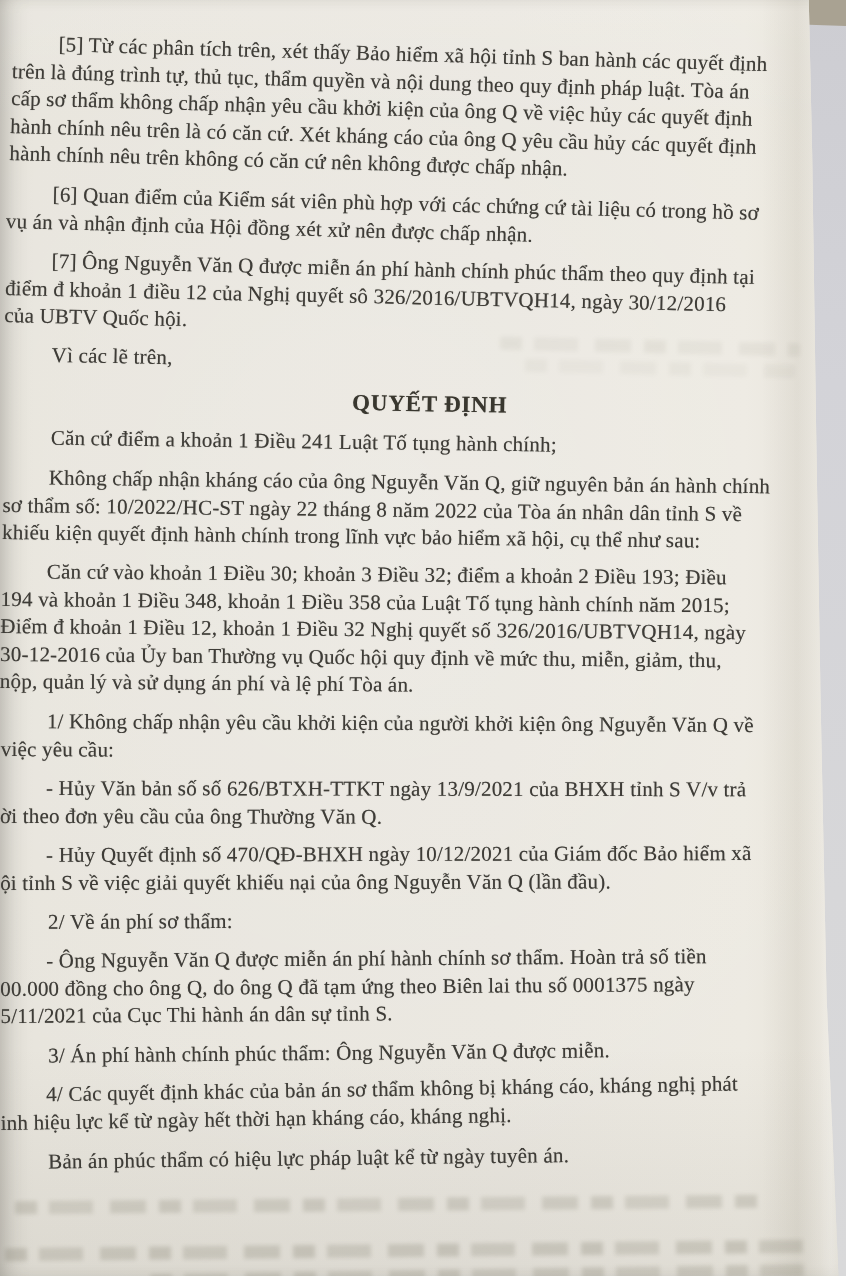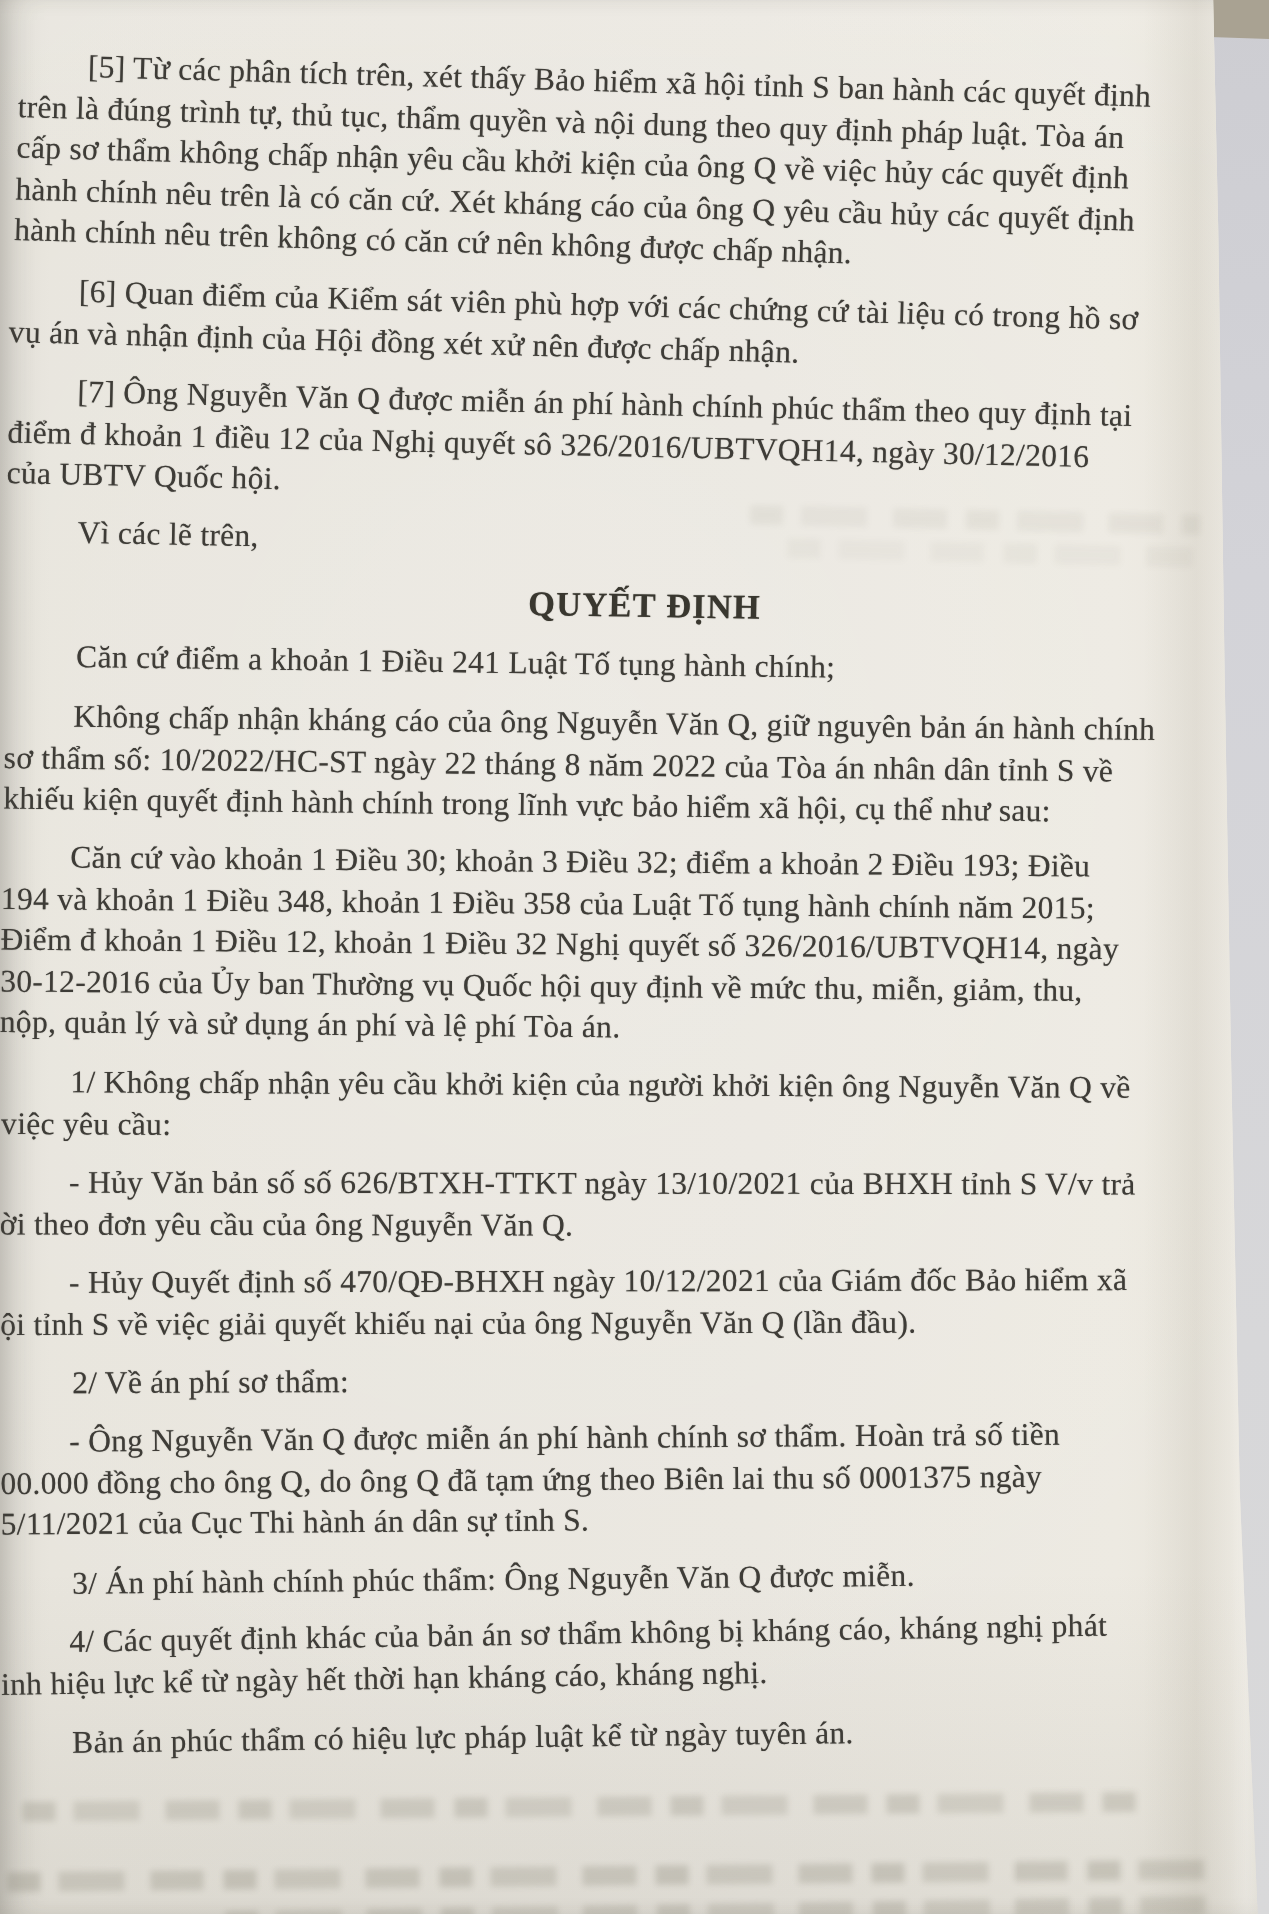--- a/index.html
+++ b/index.html
@@ -124,22 +124,22 @@
       <div class="ln">30-12-2016 của Ủy ban Thường vụ Quốc hội quy định về mức thu, miễn, giảm, thu,</div>
       <div class="ln">nộp, quản lý và sử dụng án phí và lệ phí Tòa án.</div>
     </div>
 
     <div class="para pg7">
       <div class="ln first">1/ Không chấp nhận yêu cầu khởi kiện của người khởi kiện ông Nguyễn Văn Q về</div>
       <div class="ln">việc yêu cầu:</div>
     </div>
 
     <div class="para pg8">
-      <div class="ln first">- Hủy Văn bản số số 626/BTXH-TTKT ngày 13/10/2021 của BHXH tỉnh S V/v trả</div>
-      <div class="ln">ời theo đơn yêu cầu của ông Nguyễn Văn Q.</div>
+      <div class="ln first">- Hủy Văn bản số số 626/BTXH-TTKT ngày 13/9/2021 của BHXH tỉnh S V/v trả</div>
+      <div class="ln">ời theo đơn yêu cầu của ông Thường Văn Q.</div>
     </div>
 
     <div class="para pg9">
       <div class="ln first">- Hủy Quyết định số 470/QĐ-BHXH ngày 10/12/2021 của Giám đốc Bảo hiểm xã</div>
       <div class="ln">ội tỉnh S về việc giải quyết khiếu nại của ông Nguyễn Văn Q (lần đầu).</div>
     </div>
 
     <div class="para pg10">
       <div class="ln first">2/ Về án phí sơ thẩm:</div>
     </div>

